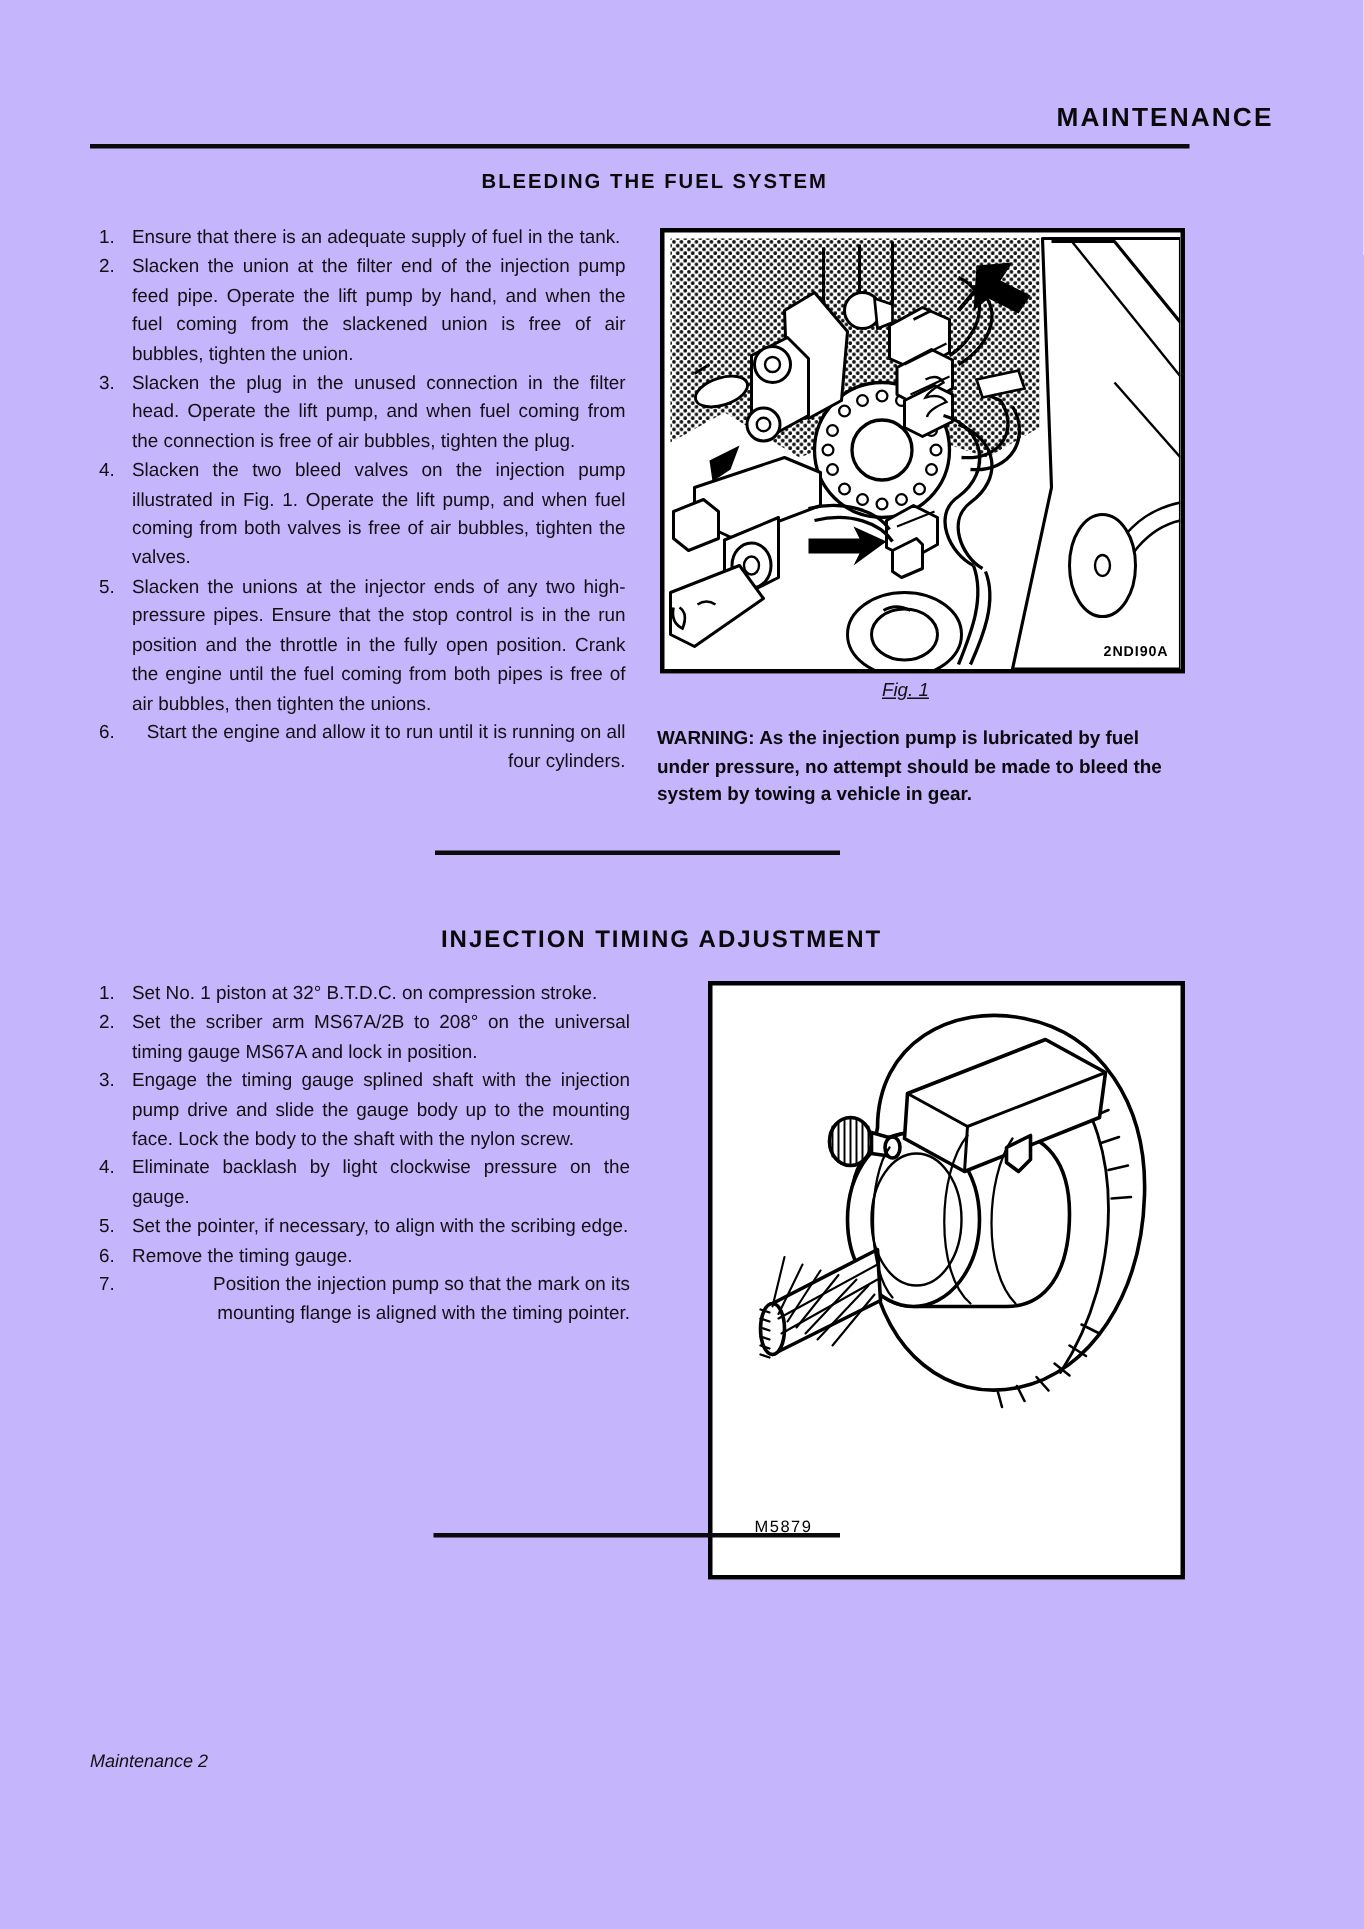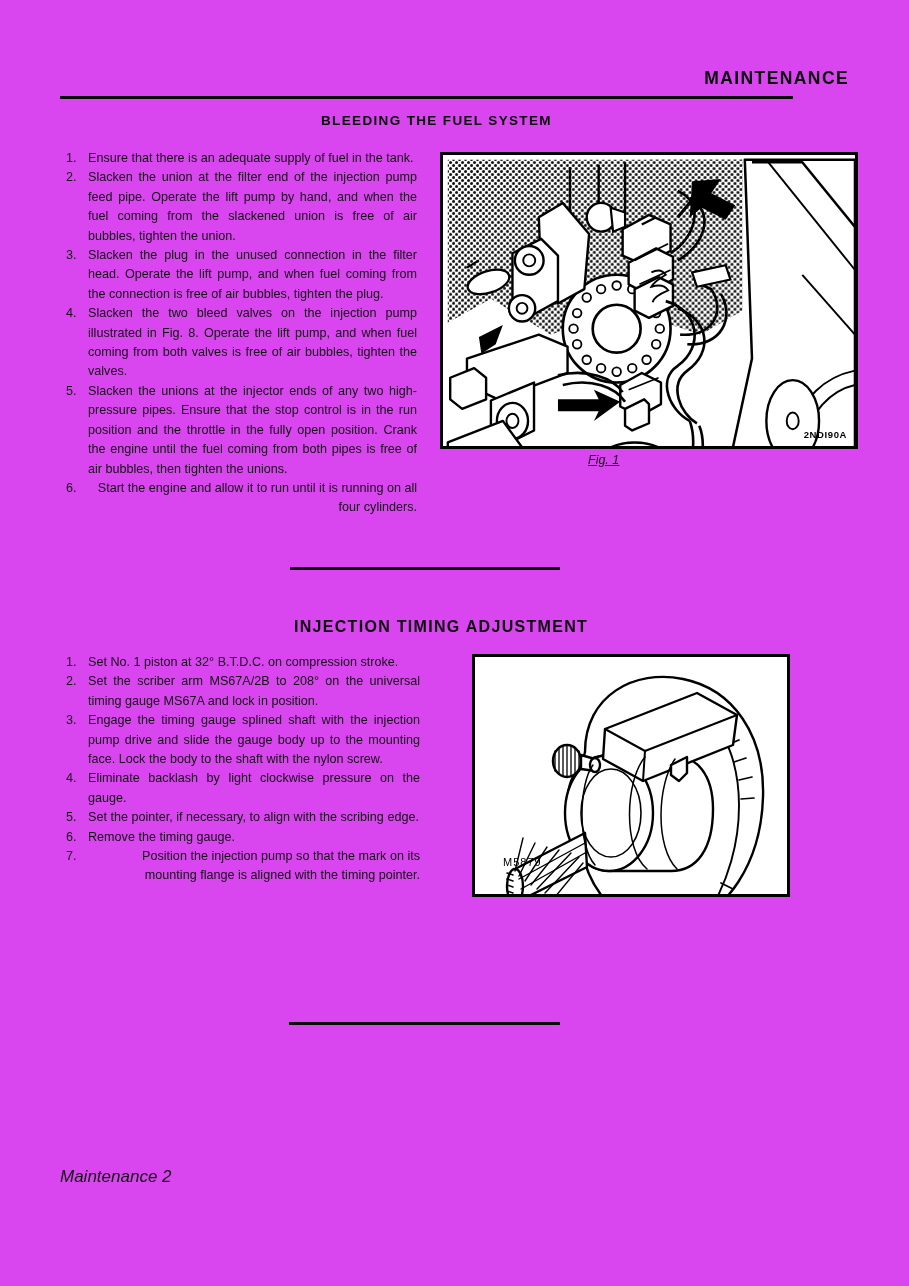--- a/index.html
+++ b/index.html
@@ -8,21 +8,21 @@
     background: #ffffff;
   }
   body {
     font-family: "Liberation Sans", sans-serif;
     color: #000;
   }
   .page {
     position: relative;
     width: 909px;
     height: 1286px;
-    background: #d946ef;
+    background: #c4b5fd;
     overflow: hidden;
   }
 
   
   .header-title {
     position: absolute;
     top: 68px;
     right: 60px;
     font-size: 17.5px;
     font-weight: bold;
@@ -82,22 +82,22 @@
   .steps li:last-child .txt { text-align: right; }
 
   
   .figure-box {
     position: absolute;
     border: 3px solid #000;
     background: #fff;
     box-sizing: border-box;
     overflow: hidden;
   }
-  #figure-1 { left: 440px; top: 152px; width: 418px; height: 297px; }
-  #figure-2 { left: 472px; top: 654px; width: 318px; height: 243px; }
+  #figure-1 { left: 440px; top: 152px; width: 350px; height: 297px; }
+  #figure-2 { left: 472px; top: 654px; width: 318px; height: 399px; }
 
   .fig-code {
     position: absolute;
     font-size: 9.5px;
     font-weight: bold;
     letter-spacing: 0.6px;
     color: #000;
   }
   #figure-1 .fig-code { right: 8px; bottom: 6px; }
   #figure-2 .fig-code { left: 28px; bottom: 26px; font-size: 11px; letter-spacing: 1px; font-weight: normal;}
@@ -131,21 +131,21 @@
     background: #0b0b0b;
   }
   #divider-1 { left: 290px; top: 567px; width: 270px; }
   #divider-2 { left: 289px; top: 1022px; width: 271px; }
 
   
   .footer {
     position: absolute;
     left: 60px;
     top: 1167px;
-    font-size: 17px;
+    font-size: 12px;
     font-style: italic;
     color: #111;
   }
 
   
   .art { position: absolute; inset: 0; }
 </style>
 </head>
 <body>
 
@@ -164,21 +164,21 @@
     <li>
       <span class="num">2.</span>
       <span class="txt">Slacken the union at the filter end of the injection pump feed pipe. Operate the lift pump by hand, and when the fuel coming from the slackened union is free of air bubbles, tighten the union.</span>
     </li>
     <li>
       <span class="num">3.</span>
       <span class="txt">Slacken the plug in the unused connection in the filter head. Operate the lift pump, and when fuel coming from the connection is free of air bubbles, tighten the plug.</span>
     </li>
     <li>
       <span class="num">4.</span>
-      <span class="txt">Slacken the two bleed valves on the injection pump illustrated in Fig. 8. Operate the lift pump, and when fuel coming from both valves is free of air bubbles, tighten the valves.</span>
+      <span class="txt">Slacken the two bleed valves on the injection pump illustrated in Fig. 1. Operate the lift pump, and when fuel coming from both valves is free of air bubbles, tighten the valves.</span>
     </li>
     <li>
       <span class="num">5.</span>
       <span class="txt">Slacken the unions at the injector ends of any two high-pressure pipes. Ensure that the stop control is in the run position and the throttle in the fully open position. Crank the engine until the fuel coming from both pipes is free of air bubbles, then tighten the unions.</span>
     </li>
     <li>
       <span class="num">6.</span>
       <span class="txt">Start the engine and allow it to run until it is running on all four cylinders.</span>
     </li>
   </ol>
@@ -334,20 +334,23 @@
 
       <g fill="#000">
         <path d="M30,152 L50,142 L44,158 L32,166 Z"></path>
       </g>
     </svg>
     <div class="fig-code">2NDI90A</div>
   </div>
 
   <div class="fig-caption" id="fig1-caption">Fig. 1</div>
 
+  <div class="warning">
+    <span class="w-label">WARNING:</span><span> As the injection pump is lubricated by fuel under pressure, no attempt should be made to bleed the system by towing a vehicle in gear.</span>
+  </div>
 
   <div class="divider" id="divider-1"></div>
 
   <div class="section-title" id="section-title-timing">INJECTION TIMING ADJUSTMENT</div>
 
   <ol class="steps" id="steps-timing">
     <li>
       <span class="num">1.</span>
       <span class="txt">Set No. 1 piston at 32° B.T.D.C. on compression stroke.</span>
     </li>

